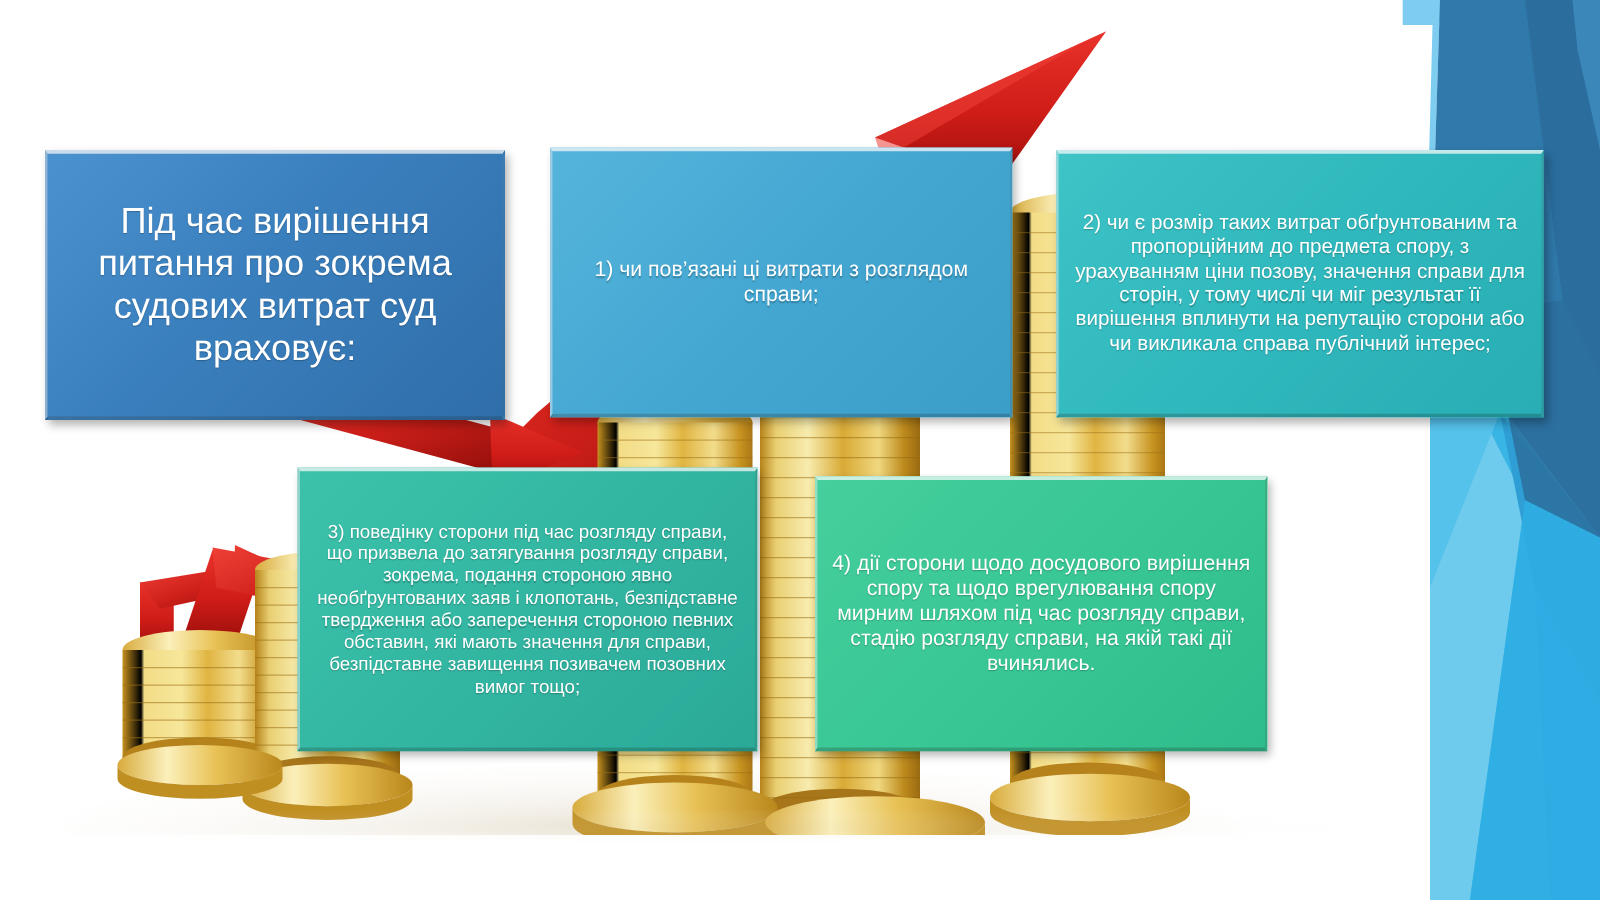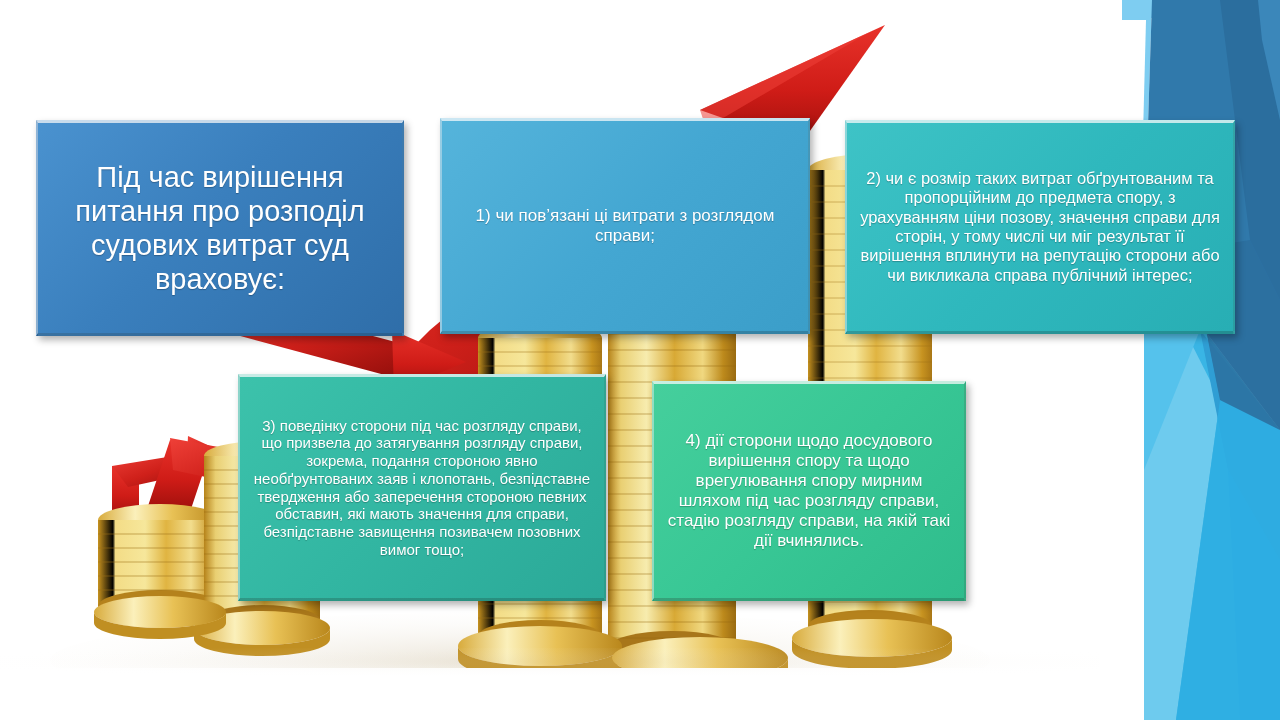--- a/index.html
+++ b/index.html
@@ -76,21 +76,21 @@
     font-size: 16.5px;
   }
   
   #box-3 {
     left: 238px; top: 374px; width: 368px; height: 227px;
     background: linear-gradient(135deg,#3cc2ab 0%,#32b6a2 50%,#2ba998 100%);
     font-size: 15px;
   }
   
   #box-4 {
-    left: 652px; top: 381px; width: 314px; height: 220px;
+    left: 652px; top: 381px; width: 362px; height: 220px;
     background: linear-gradient(135deg,#45cf9c 0%,#38c795 50%,#2fbc8c 100%);
     font-size: 17px;
   }
 </style>
 </head>
 <body>
 
 <div id="slide">
 
   <div class="photo-layer">
@@ -328,21 +328,21 @@
       <polygon points="128,470 180,560 180,720 140,720" fill="#29a8e0"></polygon>
       <polygon points="76,720 120,400 180,430 180,720" fill="#2eaee3" opacity="0.85"></polygon>
       <polygon points="90,250 150,240 180,300 180,430 120,400" fill="#2b6e9e" opacity="0.85"></polygon>
 
       <polygon points="0,250 44,250 44,720 0,720" fill="#ffffff"></polygon>
       <polygon points="0,0 22,0 22,260 0,260" fill="#ffffff"></polygon>
     </svg>
   </div>
 
   <div class="box" id="box-main">
-    <span>Під час вирішення питання про розподіл судових витрат суд враховує:</span>
+    <span>Під час вирішення питання про зокрема судових витрат суд враховує:</span>
   </div>
 
   <div class="box" id="box-1">
     <span>1) чи пов’язані ці витрати з розглядом справи;</span>
   </div>
 
   <div class="box" id="box-2">
     <span>2) чи є розмір таких витрат обґрунтованим та пропорційним до предмета спору, з урахуванням ціни позову, значення справи для сторін, у тому числі чи міг результат її вирішення вплинути на репутацію сторони або чи викликала справа публічний інтерес;</span>
   </div>
 

